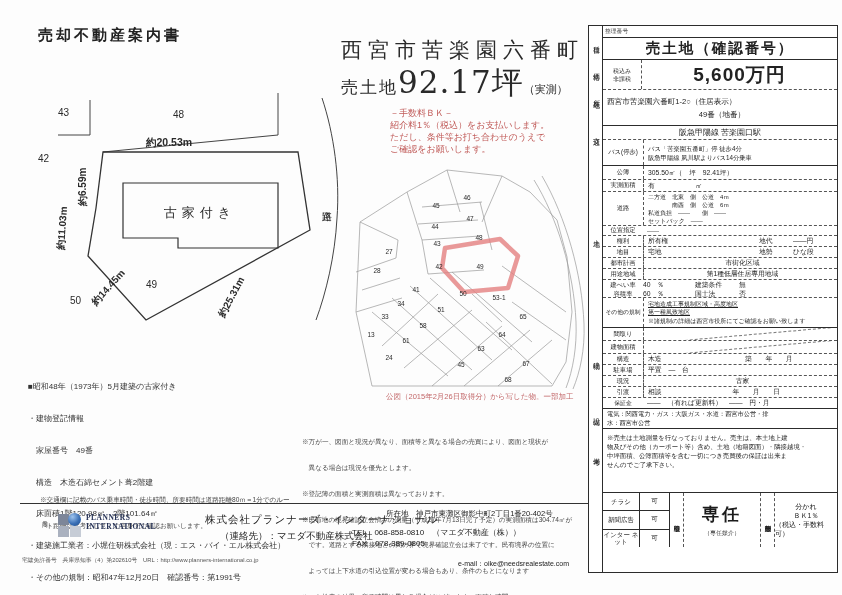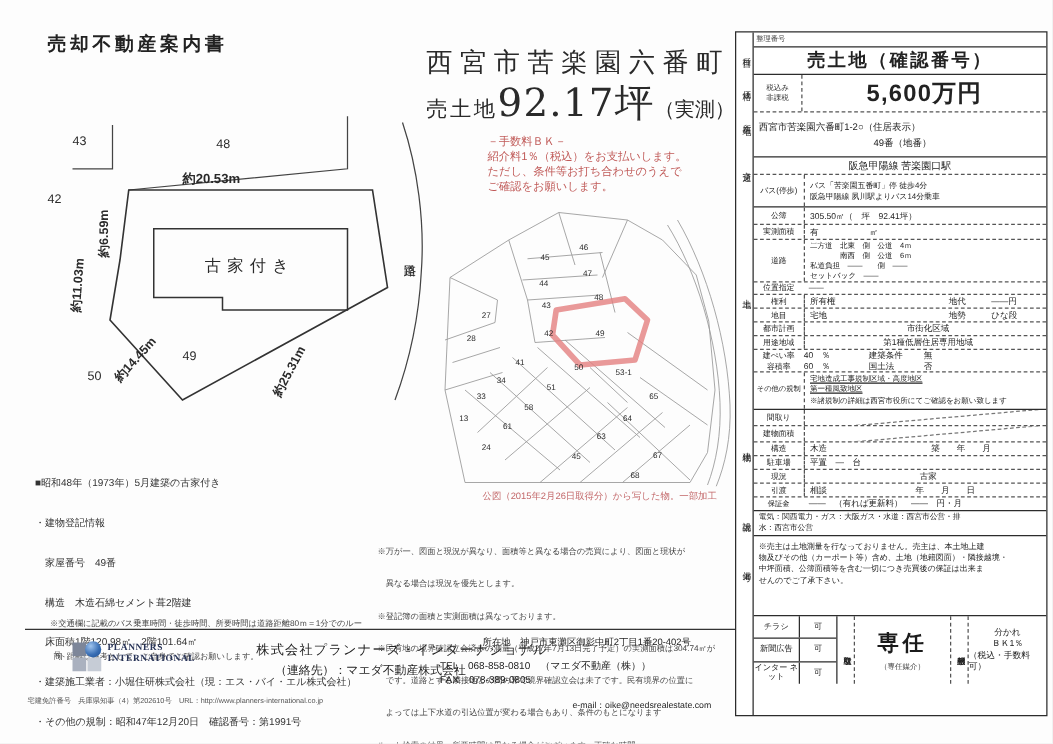--- a/index.html
+++ b/index.html
@@ -5,21 +5,21 @@
   html,body{margin:0;padding:0;background:#e8e8e8;}
   .page{position:relative;width:842px;height:595px;background:#fdfdfd;overflow:hidden;
         font-family:"Liberation Sans",sans-serif;color:#1b1b1b;}
   .abs{position:absolute;}
   
   .doc-title{font-size:15px;font-weight:bold;letter-spacing:3px;color:#222;}
   .brush{font-family:"DejaVu Serif",serif;color:#2a2a2a;}
   .h-line1{font-size:21px;letter-spacing:6px;}
   .h-line2{font-size:17px;letter-spacing:2px;}
   .h-big{font-size:31px;letter-spacing:1px;}
-  .h-note{font-size:16px;}
+  .h-note{font-size:11px;}
   .notice{font-size:9px;line-height:12px;color:#c05a58;}
   
   .info{font-size:8px;line-height:10.6px;color:#333;white-space:pre;}
   .note-sm{font-size:6.6px;line-height:8.6px;color:#444;white-space:pre;}
   .caption{font-size:7.5px;color:#c3686a;}
   
   .tbl{position:absolute;left:588px;top:25px;width:250px;height:548px;
        border:1.5px solid #2c2c2c;background:#fff;box-sizing:border-box;}
   .tbl::before{content:'';position:absolute;left:13px;top:0;bottom:0;border-left:1px solid #2c2c2c;}
   .vlab{position:absolute;left:1px;width:11px;writing-mode:vertical-rl;text-orientation:upright;

